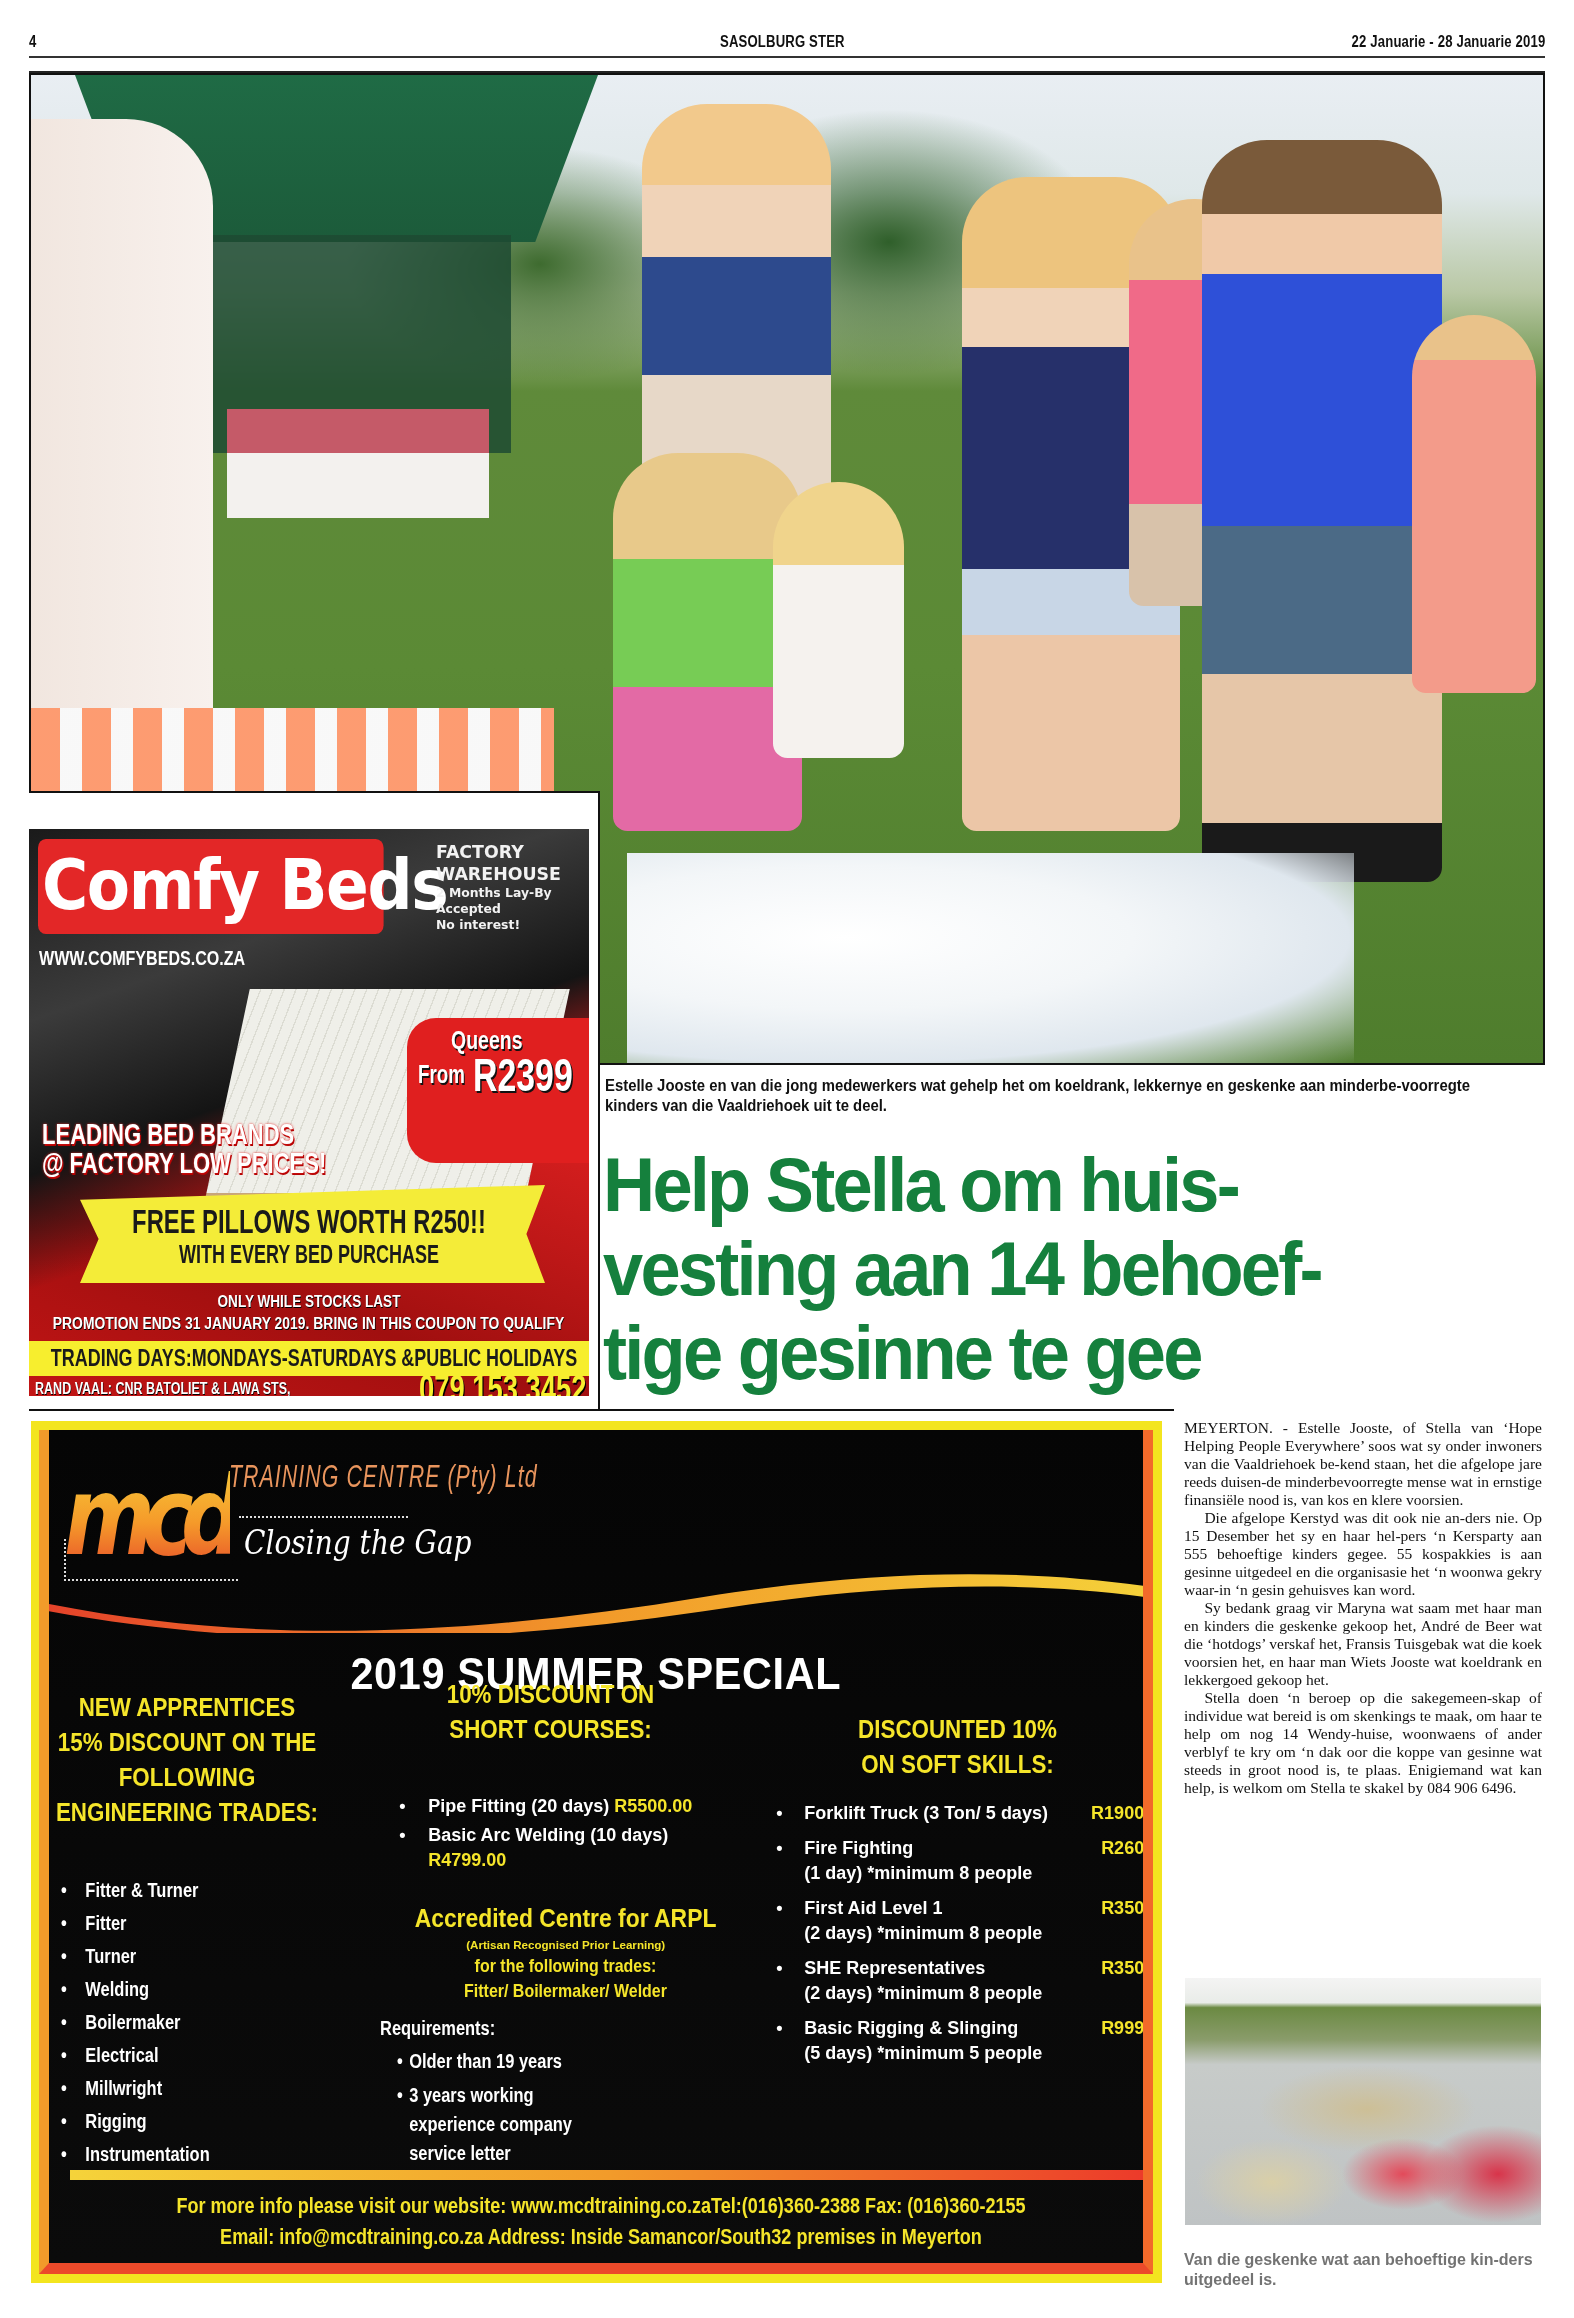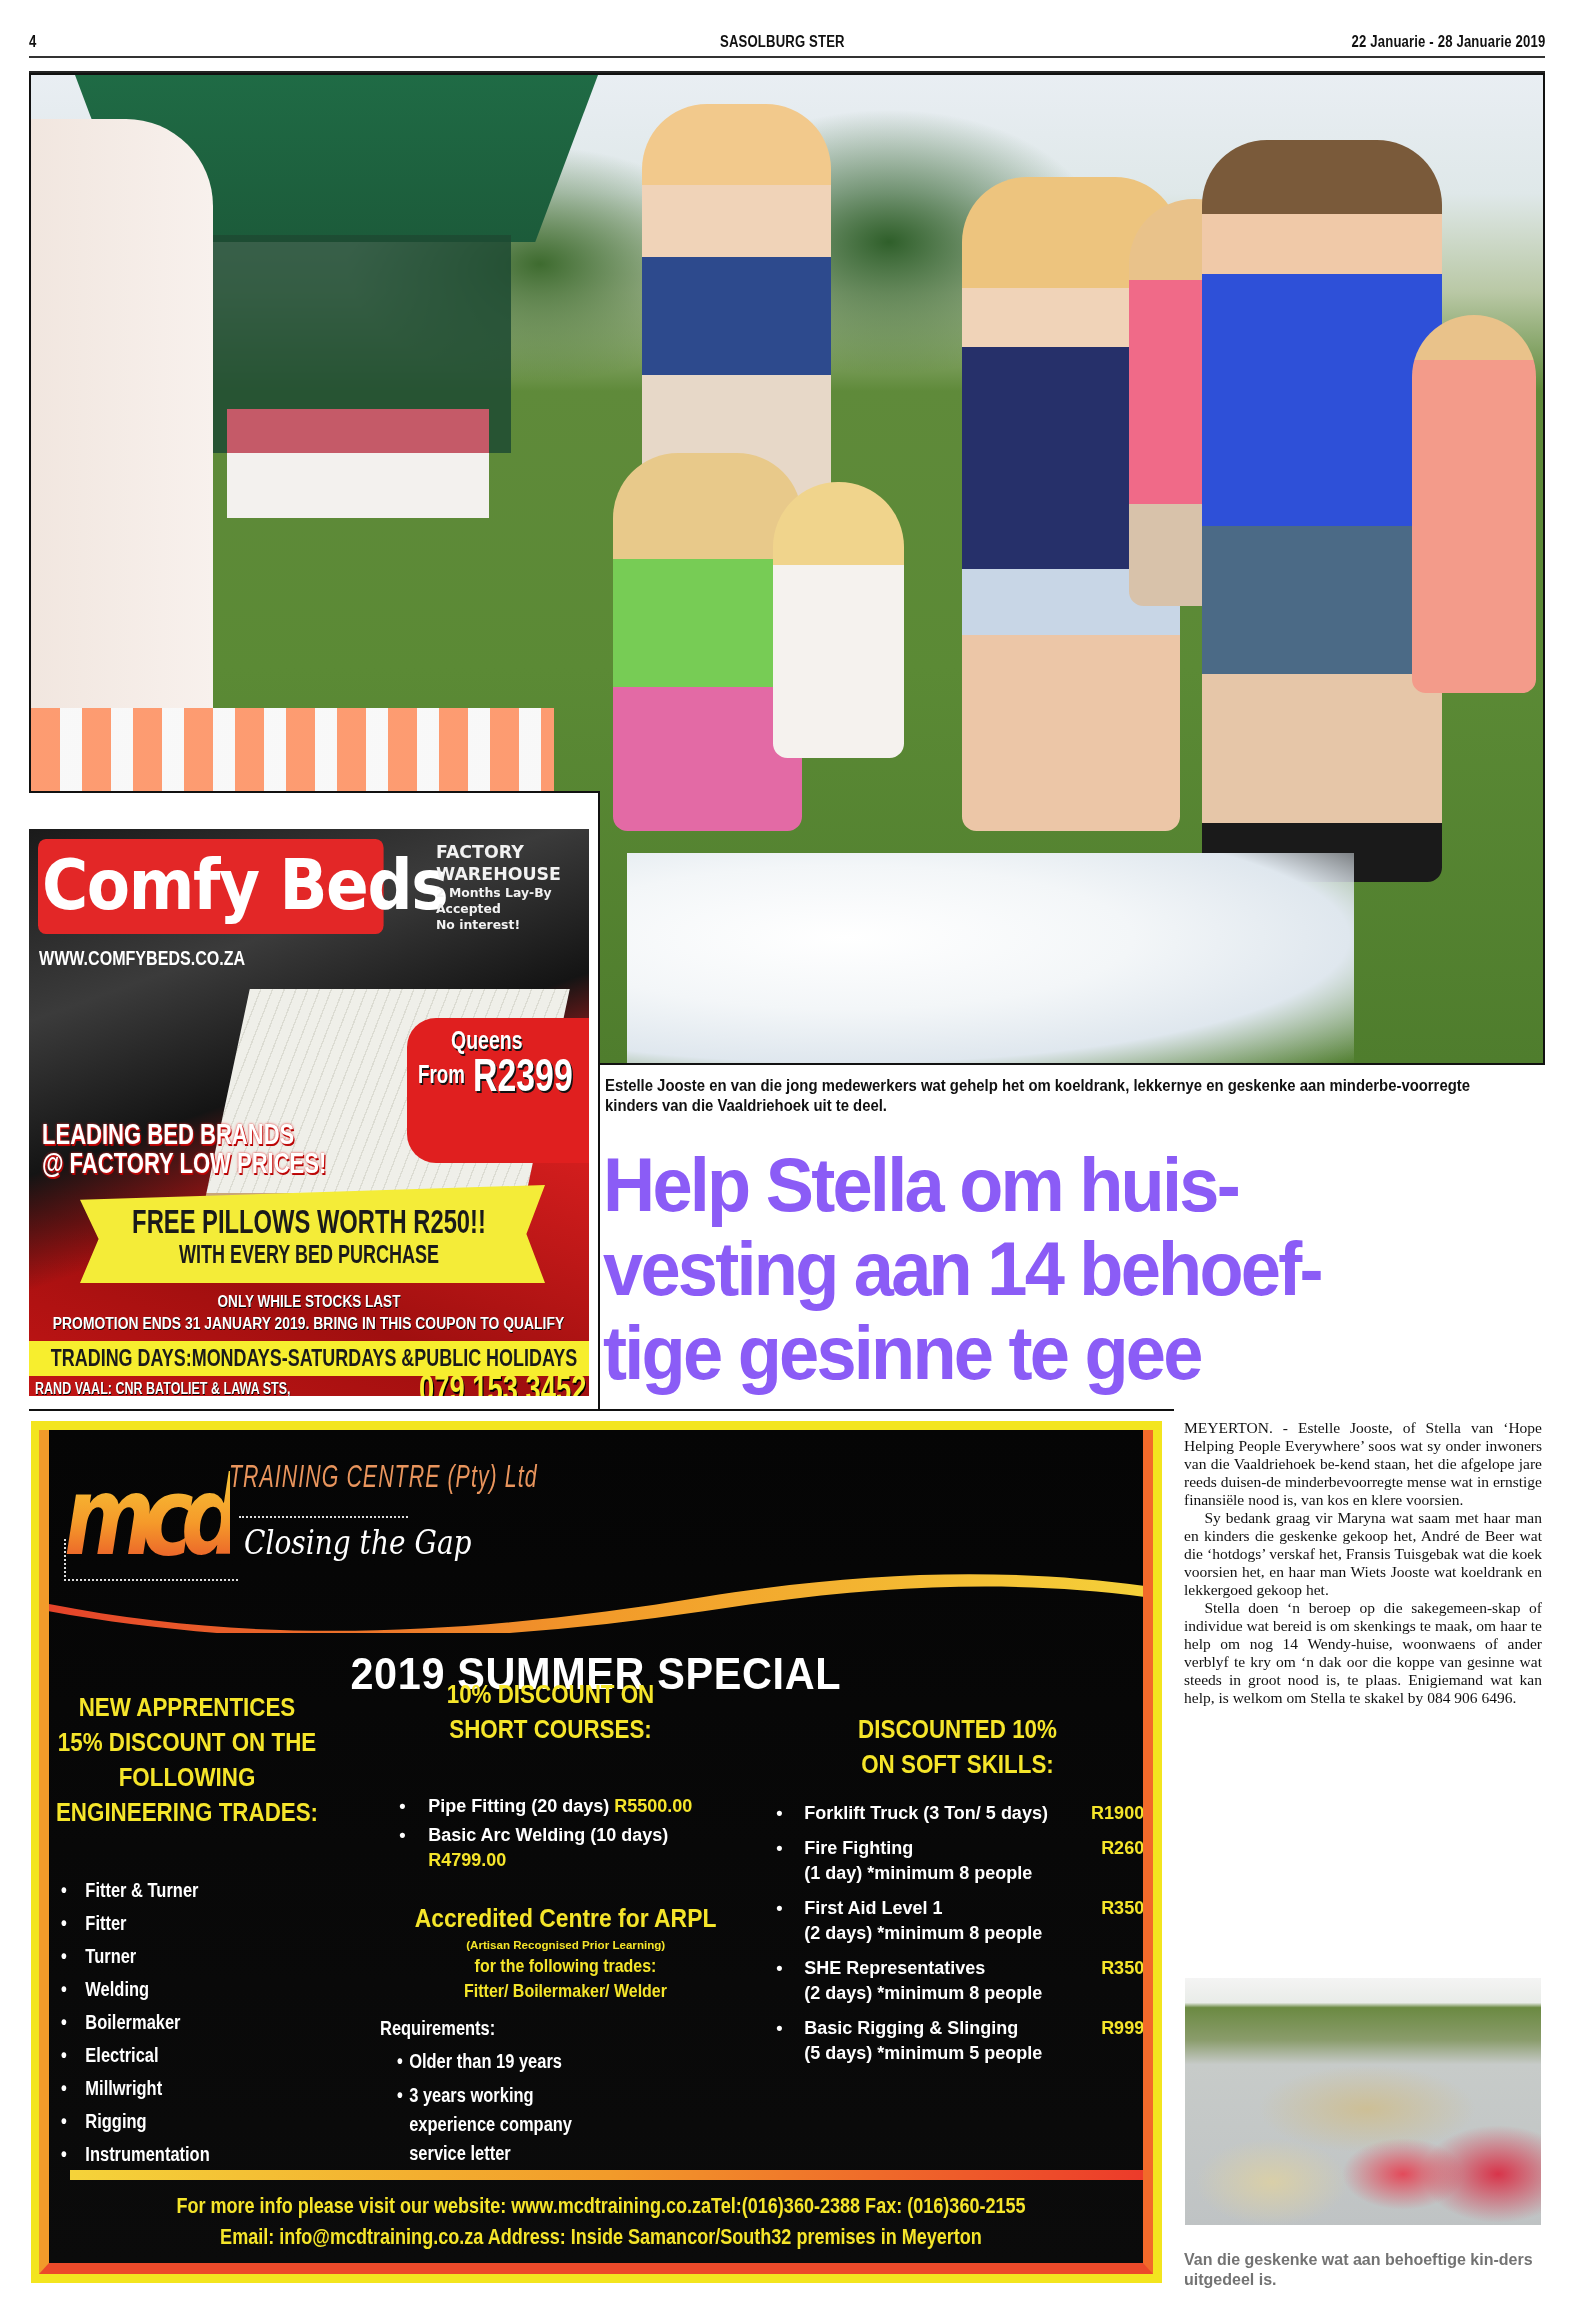--- a/index.html
+++ b/index.html
@@ -78,21 +78,21 @@
   .comfy .free2 { position: absolute; left: 0; width: 560px; top: 411px; text-align: center; font-weight: bold; font-size: 25px; color: #1a1a1a; transform: scaleX(0.72); }
   .comfy .stocks { position: absolute; left: 0; width: 560px; top: 462px; text-align: center; font-weight: bold; font-size: 17.4px; color: #fff; transform: scaleX(0.78); text-shadow: 0.7px 0.7px 0 #000; }
   .comfy .promo { position: absolute; left: -44px; width: 647px; top: 484px; text-align: center; font-weight: bold; font-size: 17.4px; color: #fff; transform: scaleX(0.8); text-shadow: 0.7px 0.7px 0 #000; white-space: nowrap; }
   .comfy .trading-bar { position: absolute; left: 0; top: 512px; width: 560px; height: 35px; background: #f7ee2e; }
   .comfy .trading { position: absolute; left: -51px; width: 662px; top: 516px; text-align: center; font-weight: bold; font-size: 23px; color: #1a1a1a; transform: scaleX(0.78); white-space: nowrap; }
   .comfy .addr { position: absolute; left: 5.8px; top: 550px; color: #fff; font-weight: bold; font-size: 17.4px; line-height: 19px; transform: scaleX(0.72); transform-origin: left top; text-shadow: 0.7px 0.7px 0 #000; white-space: nowrap; }
   .comfy .phone { position: absolute; right: 2.9px; top: 539px; color: #f7ee2e; font-weight: bold; font-size: 38px; transform: scaleX(0.72); transform-origin: right top; text-shadow: 1.5px 1.5px 0 #000; white-space: nowrap; }
 
   
   .caption { position: absolute; left: 605px; top: 1076px; width: 938px; font-weight: bold; font-size: 16px; line-height: 20.4px; transform: scaleX(0.93); transform-origin: left top; }
-  .headline { position: absolute; left: 603px; top: 1143px; width: 945px; font-family: "Liberation Sans", sans-serif; font-weight: bold; font-size: 76px; line-height: 84px; letter-spacing: -2.9px; color: #8b5cf6; }
+  .headline { position: absolute; left: 603px; top: 1143px; width: 945px; font-family: "Liberation Sans", sans-serif; font-weight: bold; font-size: 76px; line-height: 84px; letter-spacing: -2.9px; color: #15803d; }
   .headline div { transform: scaleX(0.95); transform-origin: left; white-space: nowrap; }
   .hrule-ad { position: absolute; left: 29px; top: 1409px; width: 1145px; height: 2.2px; background: #111; }
 
   
   .mcd { position: absolute; left: 30.5px; top: 1421px; width: 1131px; height: 862px;
     background: #f3e51f; padding: 8.7px; }
   .mcd-inner { position: relative; width: 100%; height: 100%; background: linear-gradient(180deg,#050505,#0b0b0b);
     border-left: 10.2px solid #f29b2a; border-right: 10.2px solid #f26a2a; border-bottom: 11.6px solid #ec4a2a; overflow: hidden; }
   .mcd .mcd-logo { position: absolute; left: 14.5px; top: 28px; width: 189px; height: 116px; }
   .mcd .mcd-logo span { position: absolute; font-family: "DejaVu Sans", sans-serif; font-weight: bold; font-style: italic; color: transparent;
@@ -289,18 +289,19 @@
     </ul>
 
     <div class="gbar"></div>
     <div class="foot1">For more info please visit our website: www.mcdtraining.co.zaTel:(016)360-2388 Fax: (016)360-2155</div>
     <div class="foot2">Email: info@mcdtraining.co.za  Address: Inside Samancor/South32 premises in Meyerton</div>
   </div>
 </div>
 
 <div class="article">
   <p>MEYERTON. - Estelle Jooste, of Stella van ‘Hope Helping People Everywhere’ soos wat sy onder inwoners van die Vaaldriehoek be-kend staan, het die afgelope jare reeds duisen-de minderbevoorregte mense wat in ernstige finansiële nood is, van kos en klere voorsien.</p>
+  <p>Die afgelope Kerstyd was dit ook nie an-ders nie. Op 15 Desember het sy en haar hel-pers ‘n Kersparty aan 555 behoeftige kinders gegee. 55 kospakkies is aan gesinne uitgedeel en die organisasie het ‘n woonwa gekry waar-in ‘n gesin gehuisves kan word.</p>
   <p>Sy bedank graag vir Maryna wat saam met haar man en kinders die geskenke gekoop het, André de Beer wat die ‘hotdogs’ verskaf het, Fransis Tuisgebak wat die koek voorsien het, en haar man Wiets Jooste wat koeldrank en lekkergoed gekoop het.</p>
   <p>Stella doen ‘n beroep op die sakegemeen-skap of individue wat bereid is om skenkings te maak, om haar te help om nog 14 Wendy-huise, woonwaens of ander verblyf te kry om ‘n dak oor die koppe van gesinne wat steeds in groot nood is, te plaas. Enigiemand wat kan help, is welkom om Stella te skakel by 084 906 6496.</p>
 </div>
 <div class="gifts-photo" title="Wrapped Christmas gifts and toys laid out on a tarpaulin on the grass"></div>
 <div class="gift-caption">Van die geskenke wat aan behoeftige kin-ders uitgedeel is.</div>
 
 
 </body></html>

